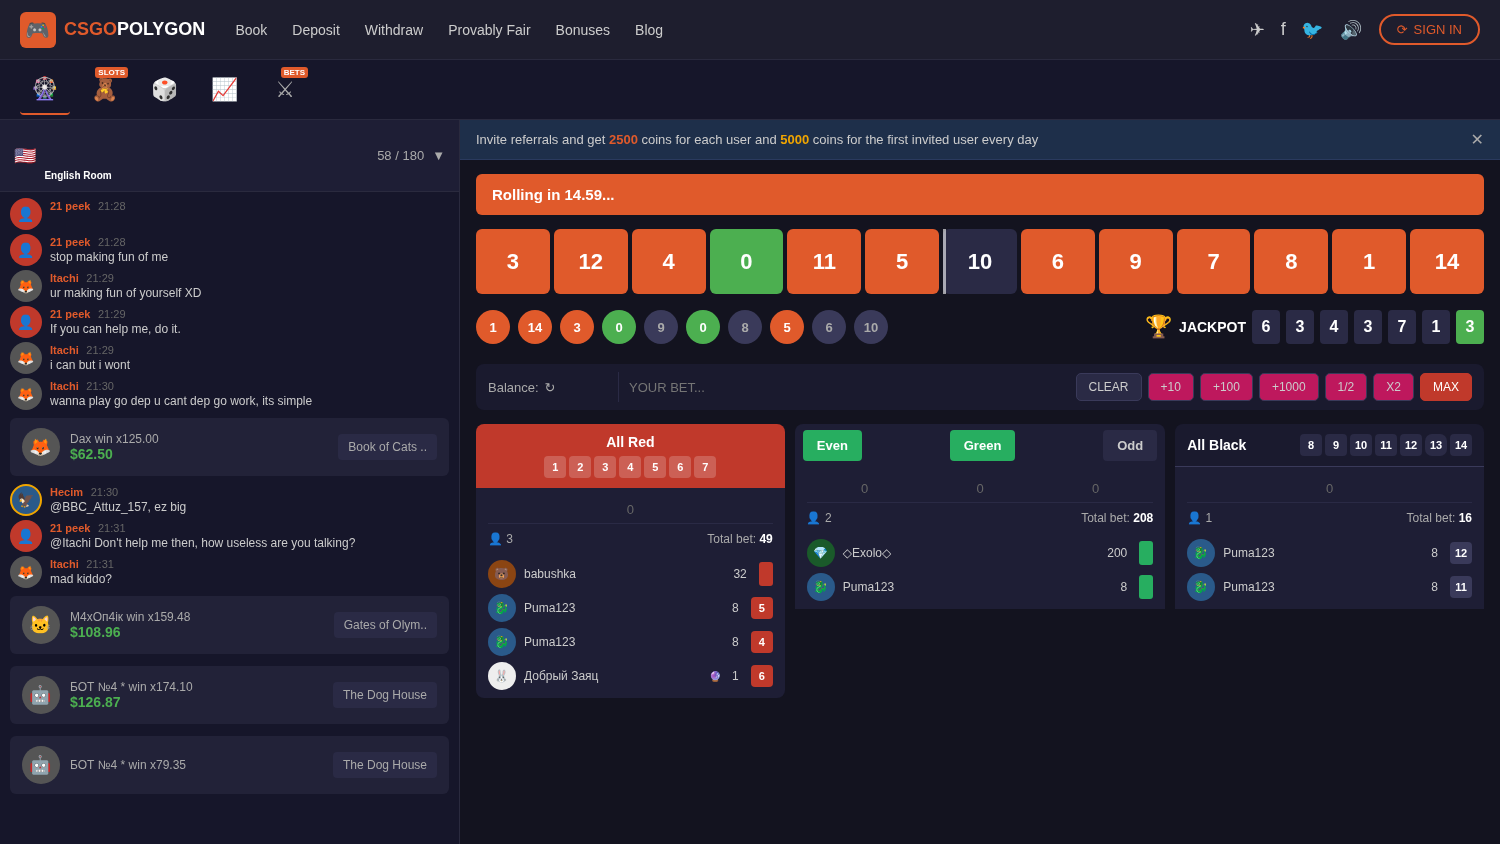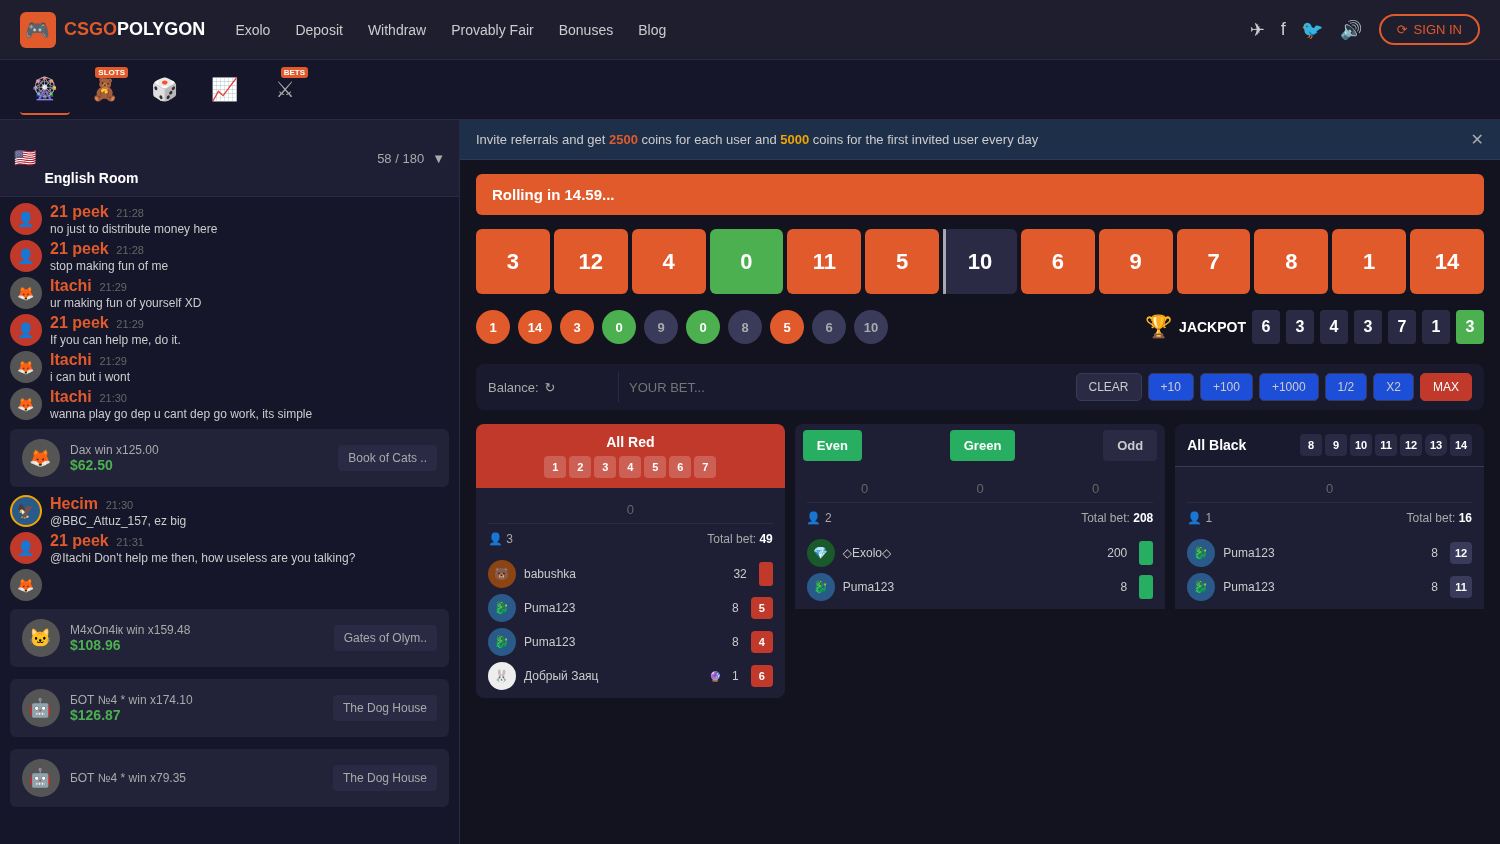--- a/index.html
+++ b/index.html
@@ -102,30 +102,30 @@
     .room-header {
       display: flex;
       align-items: center;
       justify-content: space-between;
       padding: 10px 14px;
       background: #1e1e35;
       border-bottom: 1px solid #2a2a3e;
     }
     .room-left { display: flex; align-items: center; gap: 8px; }
     .flag { font-size: 18px; }
-    .room-name { font-size: 14px; font-weight: bold; margin-top: 40px; }
+    .room-name { font-size: 10px; font-weight: bold; margin-top: 40px; }
     .room-count { color: #aaa; font-size: 13px; }
     .chevron { color: #aaa; cursor: pointer; }
 
     .chat-messages { flex: 1; overflow-y: auto; padding: 6px 10px; display: flex; flex-direction: column; gap: 4px; }
     .chat-msg { display: flex; align-items: flex-start; gap: 8px; }
     .avatar { width: 32px; height: 32px; border-radius: 50%; flex-shrink: 0; overflow: hidden; background: #444; display: flex; align-items: center; justify-content: center; font-size: 14px; }
     .avatar.vip { border: 2px solid #f0a500; }
     .msg-content { flex: 1; }
-    .msg-author { color: #e05a2b; font-size: 16px; font-weight: bold; }
+    .msg-author { color: #e05a2b; font-size: 11px; font-weight: bold; }
     .msg-time { color: #666; font-size: 11px; margin-left: 4px; }
     .msg-text { color: #ccc; font-size: 12px; margin-top: 1px; }
 
     .win-card {
       background: #222238;
       border-radius: 6px;
       padding: 10px 12px;
       display: flex;
       align-items: center;
       gap: 10px;
@@ -272,21 +272,21 @@
     .bet-input {
       flex: 1;
       background: transparent;
       border: none;
       color: #666;
       font-size: 13px;
       outline: none;
     }
     .bet-actions { display: flex; gap: 6px; }
     .bet-btn {
-      background: #1d4ed8;
+      background: #be185d;
       color: #ccc;
       border: 1px solid #3a3a5a;
       padding: 6px 12px;
       border-radius: 5px;
       cursor: pointer;
       font-size: 12px;
     }
     .bet-btn.red { background: #c0392b; color: #fff; border-color: #c0392b; }
     .bet-btn.clear { background: #2a2a45; }
 
@@ -366,21 +366,21 @@
   </style>
 </head>
 <body>
 
 <nav class="navbar">
   <div class="nav-logo">
     <div class="nav-logo-icon">🎮</div>
     <span class="nav-logo-text"><span style="color:#e05a2b">CSGO</span>POLYGON</span>
   </div>
   <div class="nav-links">
-    <a class="nav-link">Exolo</a>
+    <a class="nav-link">Book</a>
     <a class="nav-link">Deposit</a>
     <a class="nav-link">Withdraw</a>
     <a class="nav-link">Provably Fair</a>
     <a class="nav-link">Bonuses</a>
     <a class="nav-link">Blog</a>
   </div>
   <div class="nav-right">
     <span class="nav-icon">✈</span>
     <span class="nav-icon">f</span>
     <span class="nav-icon">🐦</span>
@@ -426,21 +426,20 @@
       </div>
     </div>
 
     <div class="chat-messages">
 
       <div class="chat-msg">
         <div class="avatar" style="background:#c0392b;">👤</div>
         <div class="msg-content">
           <span class="msg-author">21 peek</span>
           <span class="msg-time">21:28</span>
-          <div class="msg-text">no just to distribute money here</div>
         </div>
       </div>
       <div class="chat-msg">
         <div class="avatar" style="background:#c0392b;">👤</div>
         <div class="msg-content">
           <span class="msg-author">21 peek</span>
           <span class="msg-time">21:28</span>
           <div class="msg-text">stop making fun of me</div>
         </div>
       </div>
@@ -497,20 +496,25 @@
       <div class="chat-msg">
         <div class="avatar" style="background:#c0392b;">👤</div>
         <div class="msg-content">
           <span class="msg-author">21 peek</span>
           <span class="msg-time">21:31</span>
           <div class="msg-text">@Itachi Don't help me then, how useless are you talking?</div>
         </div>
       </div>
       <div class="chat-msg">
         <div class="avatar" style="background:#555;">🦊</div>
+        <div class="msg-content">
+          <span class="msg-author">Itachi</span>
+          <span class="msg-time">21:31</span>
+          <div class="msg-text">mad kiddo?</div>
+        </div>
       </div>
 
       <div class="win-card">
         <div class="win-avatar">🐱</div>
         <div class="win-info">
           <div class="win-name">М4хОп4ік win x159.48</div>
           <div class="win-amount">$108.96</div>
         </div>
         <button class="win-game-btn">Gates of Olym..</button>
       </div>

